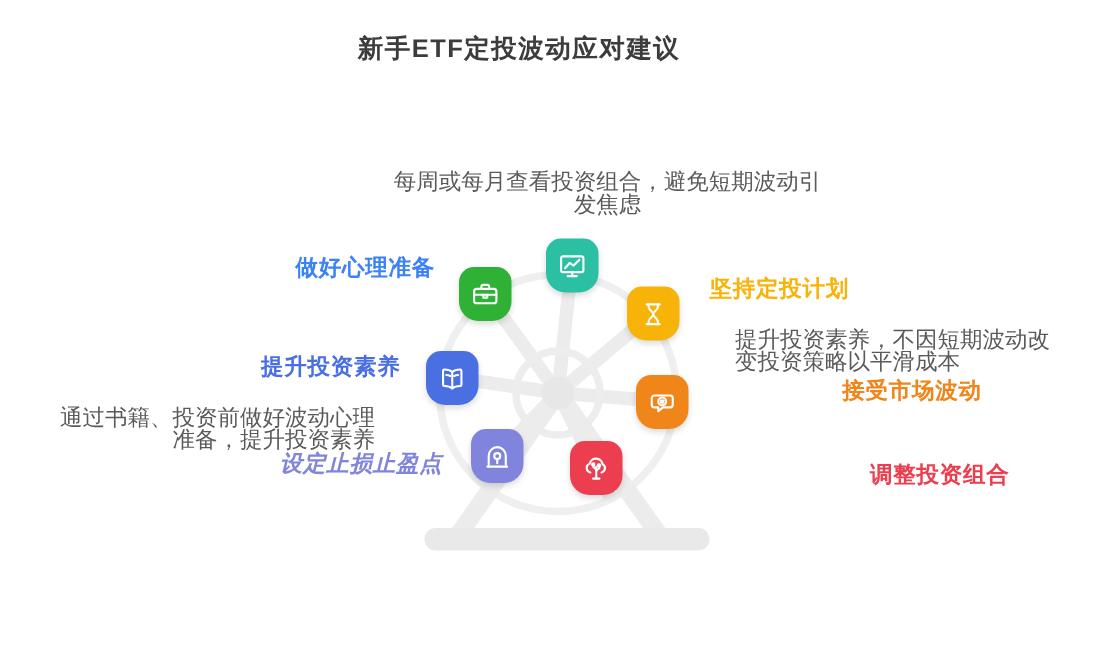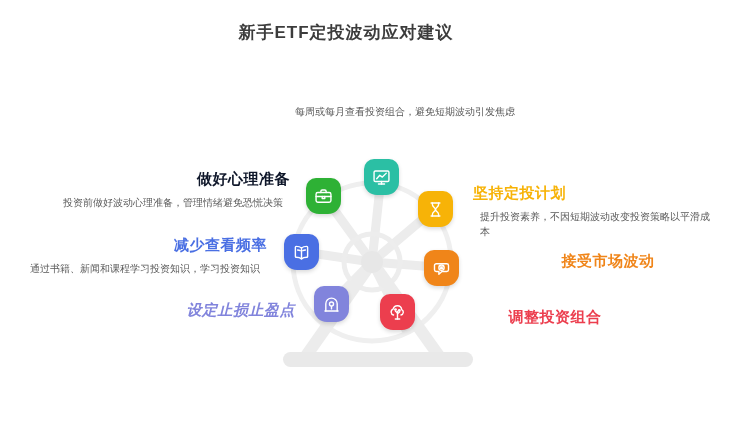--- a/index.html
+++ b/index.html
@@ -7,28 +7,28 @@
     position:relative;width:735px;height:430px;background:#fff;overflow:hidden;
     font-family:"Liberation Sans","DejaVu Sans",sans-serif;
   }
   .page-title{
     position:absolute;top:21px;left:0;width:692px;text-align:center;
     font-size:17px;font-weight:700;color:#3c3c3c;letter-spacing:1px;margin:0;
   }
   .wheel-svg{position:absolute;left:0;top:0;z-index:1;}
   .text-group{position:absolute;z-index:3;}
   .text-group h2{margin:0 0 4px 0;font-size:15px;font-weight:700;letter-spacing:.5px;line-height:18px;}
-  .text-group p{margin:7px;font-size:10px;color:#5a5a5a;line-height:15px;}
+  .text-group p{margin:17px;font-size:15px;color:#5a5a5a;line-height:15px;}
   .g-top{left:245px;top:97px;width:320px;text-align:center;}
   .g-green{right:445px;top:170px;width:252px;text-align:right;}
   .g-blue{right:468px;top:236px;width:246px;text-align:right;}
   .g-purple{right:440px;top:301px;width:238px;text-align:right;}
   .g-yellow{left:473px;top:184px;width:252px;text-align:left;}
   .g-orange{left:483px;top:252px;width:250px;text-align:center;}
-  .g-red{left:424px;top:308px;width:262px;text-align:center;}
+  .g-red{left:411px;top:308px;width:262px;text-align:right;}
   .cabin{
     position:absolute;z-index:2;width:35px;height:36px;
     border-radius:10px 10px 13px 13px;
     display:flex;align-items:center;justify-content:center;
     box-shadow:0 2px 4px rgba(0,0,0,.15);
   }
   .cabin svg{display:block;}
   .c-teal{left:364px;top:159px;}
   .c-green{left:306px;top:178px;}
   .c-yellow{left:418px;top:191px;}
@@ -117,30 +117,29 @@
       <path d="M9.5 19.5h5"></path>
       <circle cx="9.7" cy="8.7" r="0.9"></circle>
       <circle cx="14.1" cy="9.6" r="0.9"></circle>
     </svg>
   </div>
 
   <div class="text-group g-top">
     <p>每周或每月查看投资组合，避免短期波动引发焦虑</p>
   </div>
   <div class="text-group g-green">
-    <h2 style="color: #0f172a; font-family: Liberation Serif, serif;">做好心理准备</h2>
-    <p>投资前做好波动心理准备，管理情绪避免恐慌决策</p>
+    <h2 style="color: #3b82f6; font-family: Liberation Serif, serif;">做好心理准备</h2>
   </div>
   <div class="text-group g-yellow">
     <h2 style="color: rgb(247, 179, 7);">坚持定投计划</h2>
     <p>提升投资素养，不因短期波动改变投资策略以平滑成本</p>
   </div>
   <div class="text-group g-blue">
-    <h2 style="color: rgb(74, 111, 227);">减少查看频率</h2>
-    <p>通过书籍、新闻和课程学习投资知识，学习投资知识</p>
+    <h2 style="color: rgb(74, 111, 227);">提升投资素养</h2>
+    <p>通过书籍、投资前做好波动心理准备，提升投资素养</p>
   </div>
   <div class="text-group g-orange">
     <h2 style="color: rgb(240, 133, 25);">接受市场波动</h2>
   </div>
   <div class="text-group g-purple">
     <h2 style="color: rgb(129, 132, 220); font-style: italic;">设定止损止盈点</h2>
   </div>
   <div class="text-group g-red">
     <h2 style="color: rgb(236, 62, 78);">调整投资组合</h2>
   </div>

